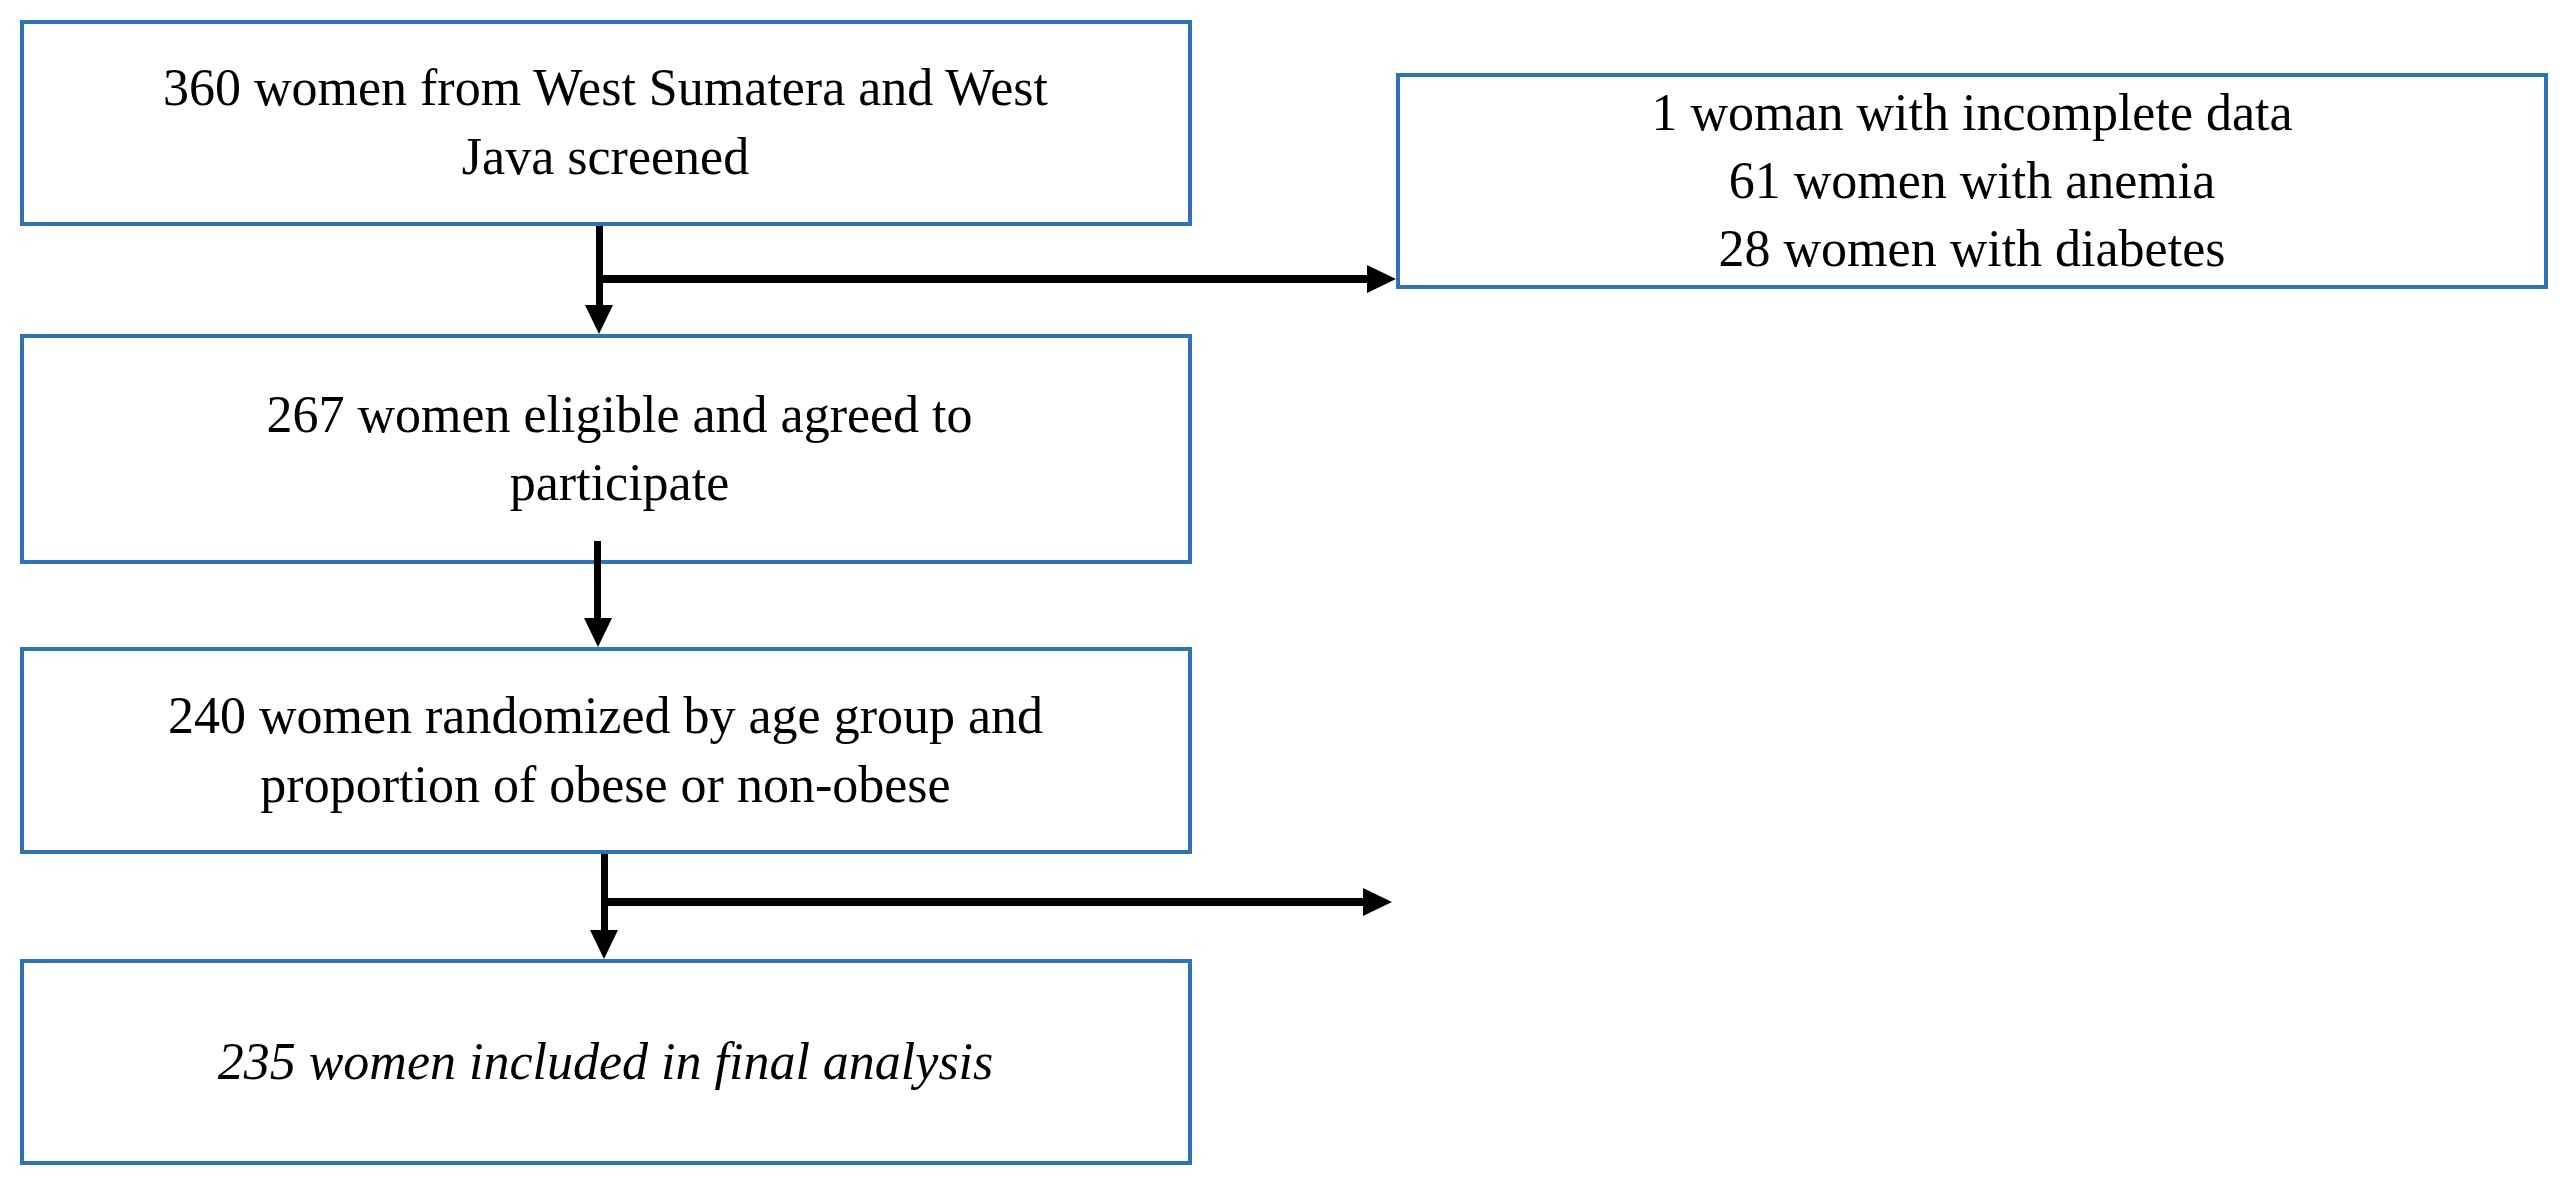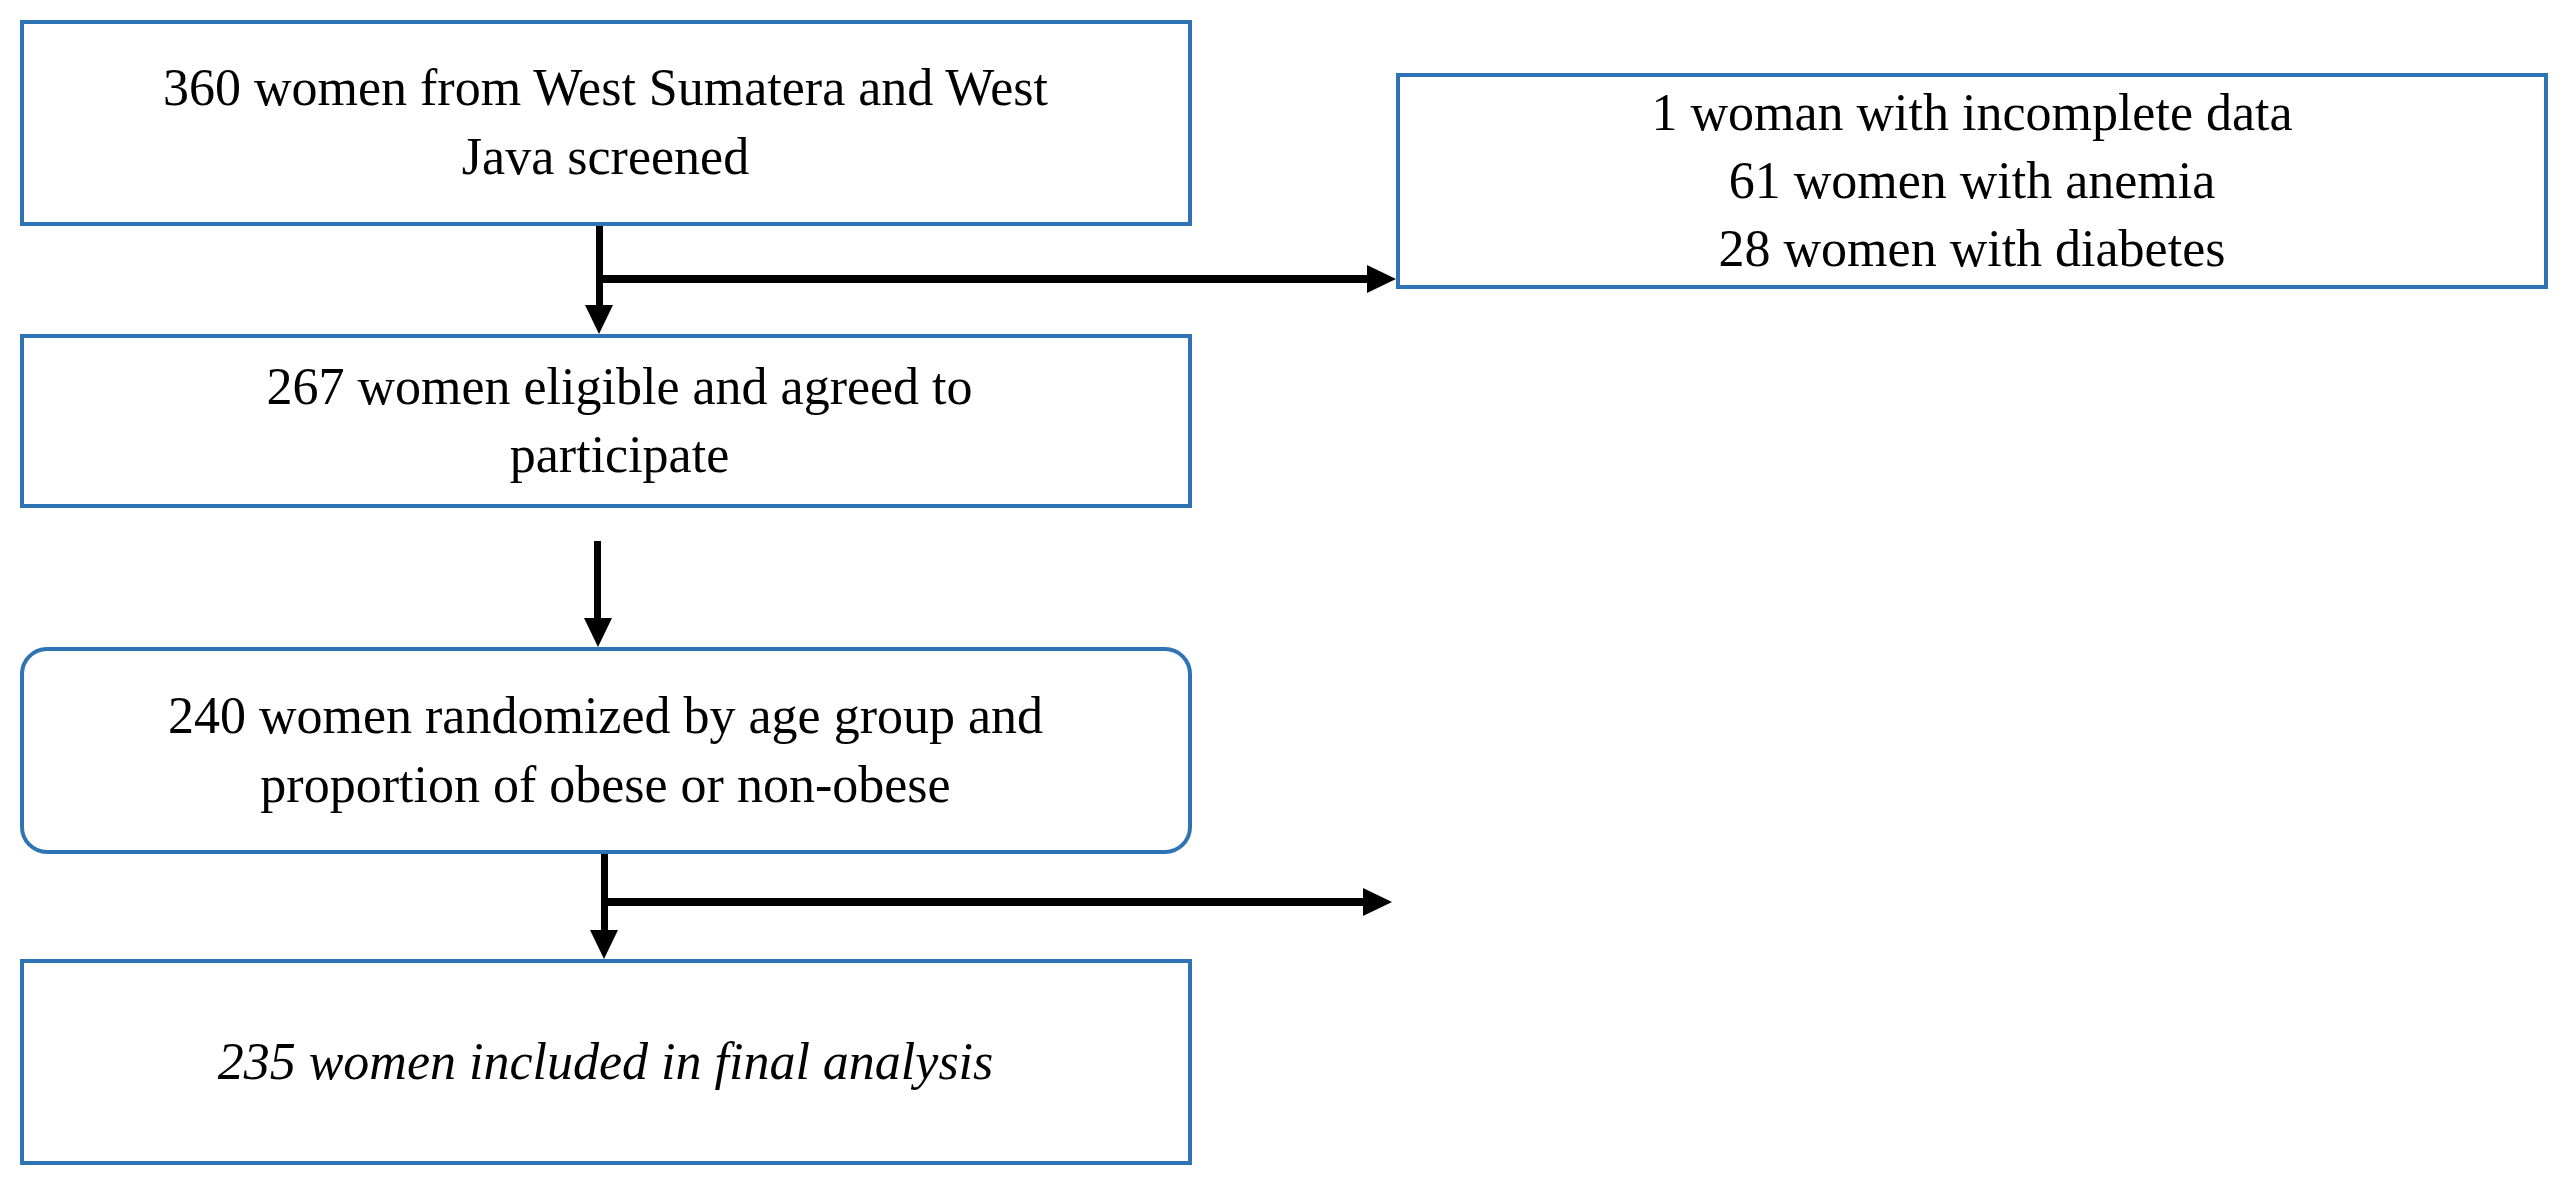--- a/index.html
+++ b/index.html
@@ -71,26 +71,26 @@
     <div class="line">360 women from West Sumatera and West</div>
     <div class="line">Java screened</div>
   </div>
 
   <div class="box" style="left:1396px; top:73px; width:1152px; height:216px;">
     <div class="line">1 woman with incomplete data</div>
     <div class="line">61 women with anemia</div>
     <div class="line">28 women with diabetes</div>
   </div>
 
-  <div class="box" style="left:19.5px; top:334px; width:1172px; height:174px;padding-left:28px;">
+  <div class="box" style="left:19.5px; top:334px; width:1172px; height:230px;padding-left:28px;">
     <div class="line">267 women eligible and agreed to</div>
     <div class="line">participate</div>
   </div>
 
-  <div class="box" style="left:19.5px; top:647px; width:1172px; height:207px;border-radius:27px;">
+  <div class="box" style="left:19.5px; top:647px; width:1172px; height:207px;">
     <div class="line">240 women randomized by age group and</div>
     <div class="line">proportion of obese or non-obese</div>
   </div>
 
 
   <div class="box" style="left:19.5px; top:959px; width:1172px; height:206px;font-style:italic;">
     <div class="line">235 women included in final analysis</div>
   </div>
 
   <div class="shaft" style="left:596px; top:226px; width:7.3px; height:83px;"></div>

